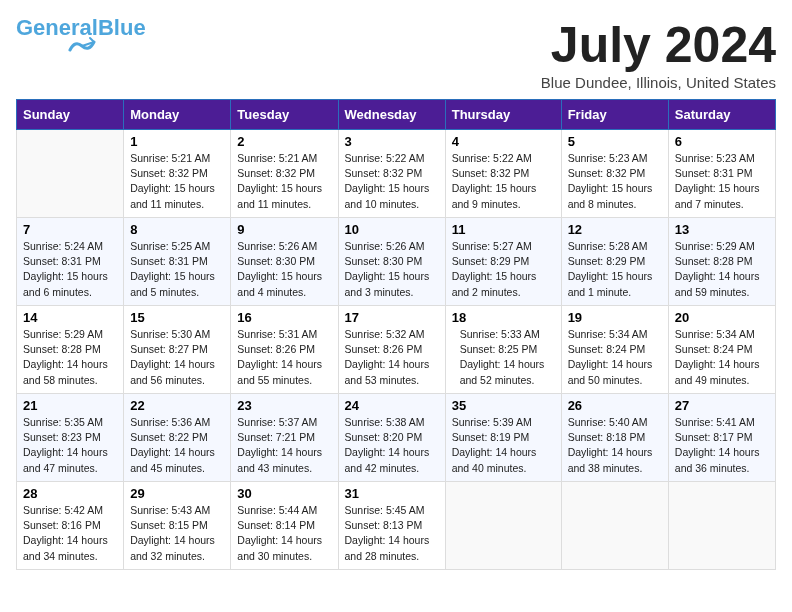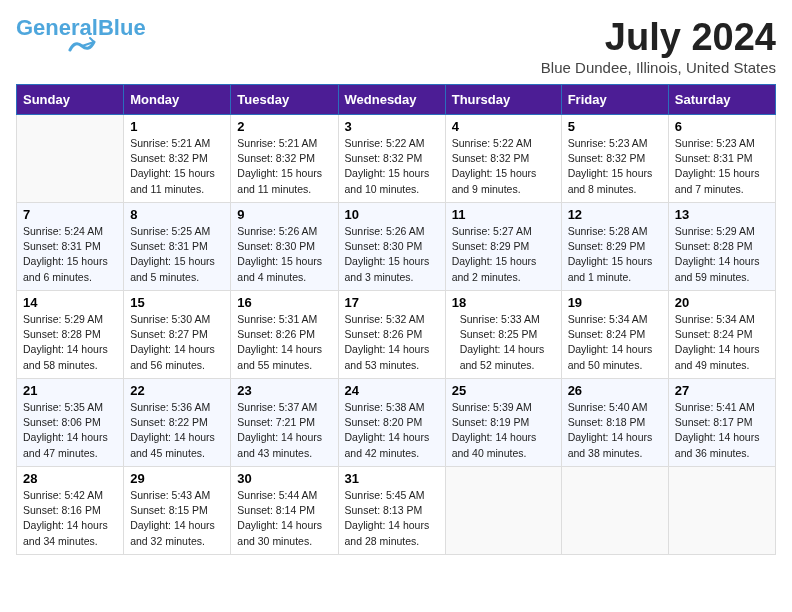--- a/index.html
+++ b/index.html
@@ -27,21 +27,21 @@
       color: #1a4a8a;
       line-height: 1.1;
     }
     .logo-text span {
       color: #4ea6dc;
     }
     .title-area {
       text-align: right;
     }
     .month-title {
-      font-size: 38px;
+      font-size: 50px;
       font-weight: bold;
       color: #222;
     }
     .location-title {
       font-size: 15px;
       color: #444;
     }
     table {
       width: 100%;
       border-collapse: collapse;
@@ -266,21 +266,21 @@
           <div class="day-info" style="white-space: pre-line;">Sunrise: 5:34 AM
 Sunset: 8:24 PM
 Daylight: 14 hours
 and 49 minutes.</div>
         </td>
       </tr>
       <tr>
         <td>
           <div class="day-number">21</div>
           <div class="day-info" style="white-space: pre-line;">Sunrise: 5:35 AM
-Sunset: 8:06 PM
+Sunset: 8:23 PM
 Daylight: 14 hours
 and 47 minutes.</div>
         </td>
         <td>
           <div class="day-number">22</div>
           <div class="day-info" style="white-space: pre-line;">Sunrise: 5:36 AM
 Sunset: 8:22 PM
 Daylight: 14 hours
 and 45 minutes.</div>
         </td>
@@ -292,21 +292,21 @@
 and 43 minutes.</div>
         </td>
         <td>
           <div class="day-number">24</div>
           <div class="day-info" style="white-space: pre-line;">Sunrise: 5:38 AM
 Sunset: 8:20 PM
 Daylight: 14 hours
 and 42 minutes.</div>
         </td>
         <td>
-          <div class="day-number">25</div>
+          <div class="day-number">35</div>
           <div class="day-info" style="white-space: pre-line;">Sunrise: 5:39 AM
 Sunset: 8:19 PM
 Daylight: 14 hours
 and 40 minutes.</div>
         </td>
         <td>
           <div class="day-number">26</div>
           <div class="day-info" style="white-space: pre-line;">Sunrise: 5:40 AM
 Sunset: 8:18 PM
 Daylight: 14 hours

